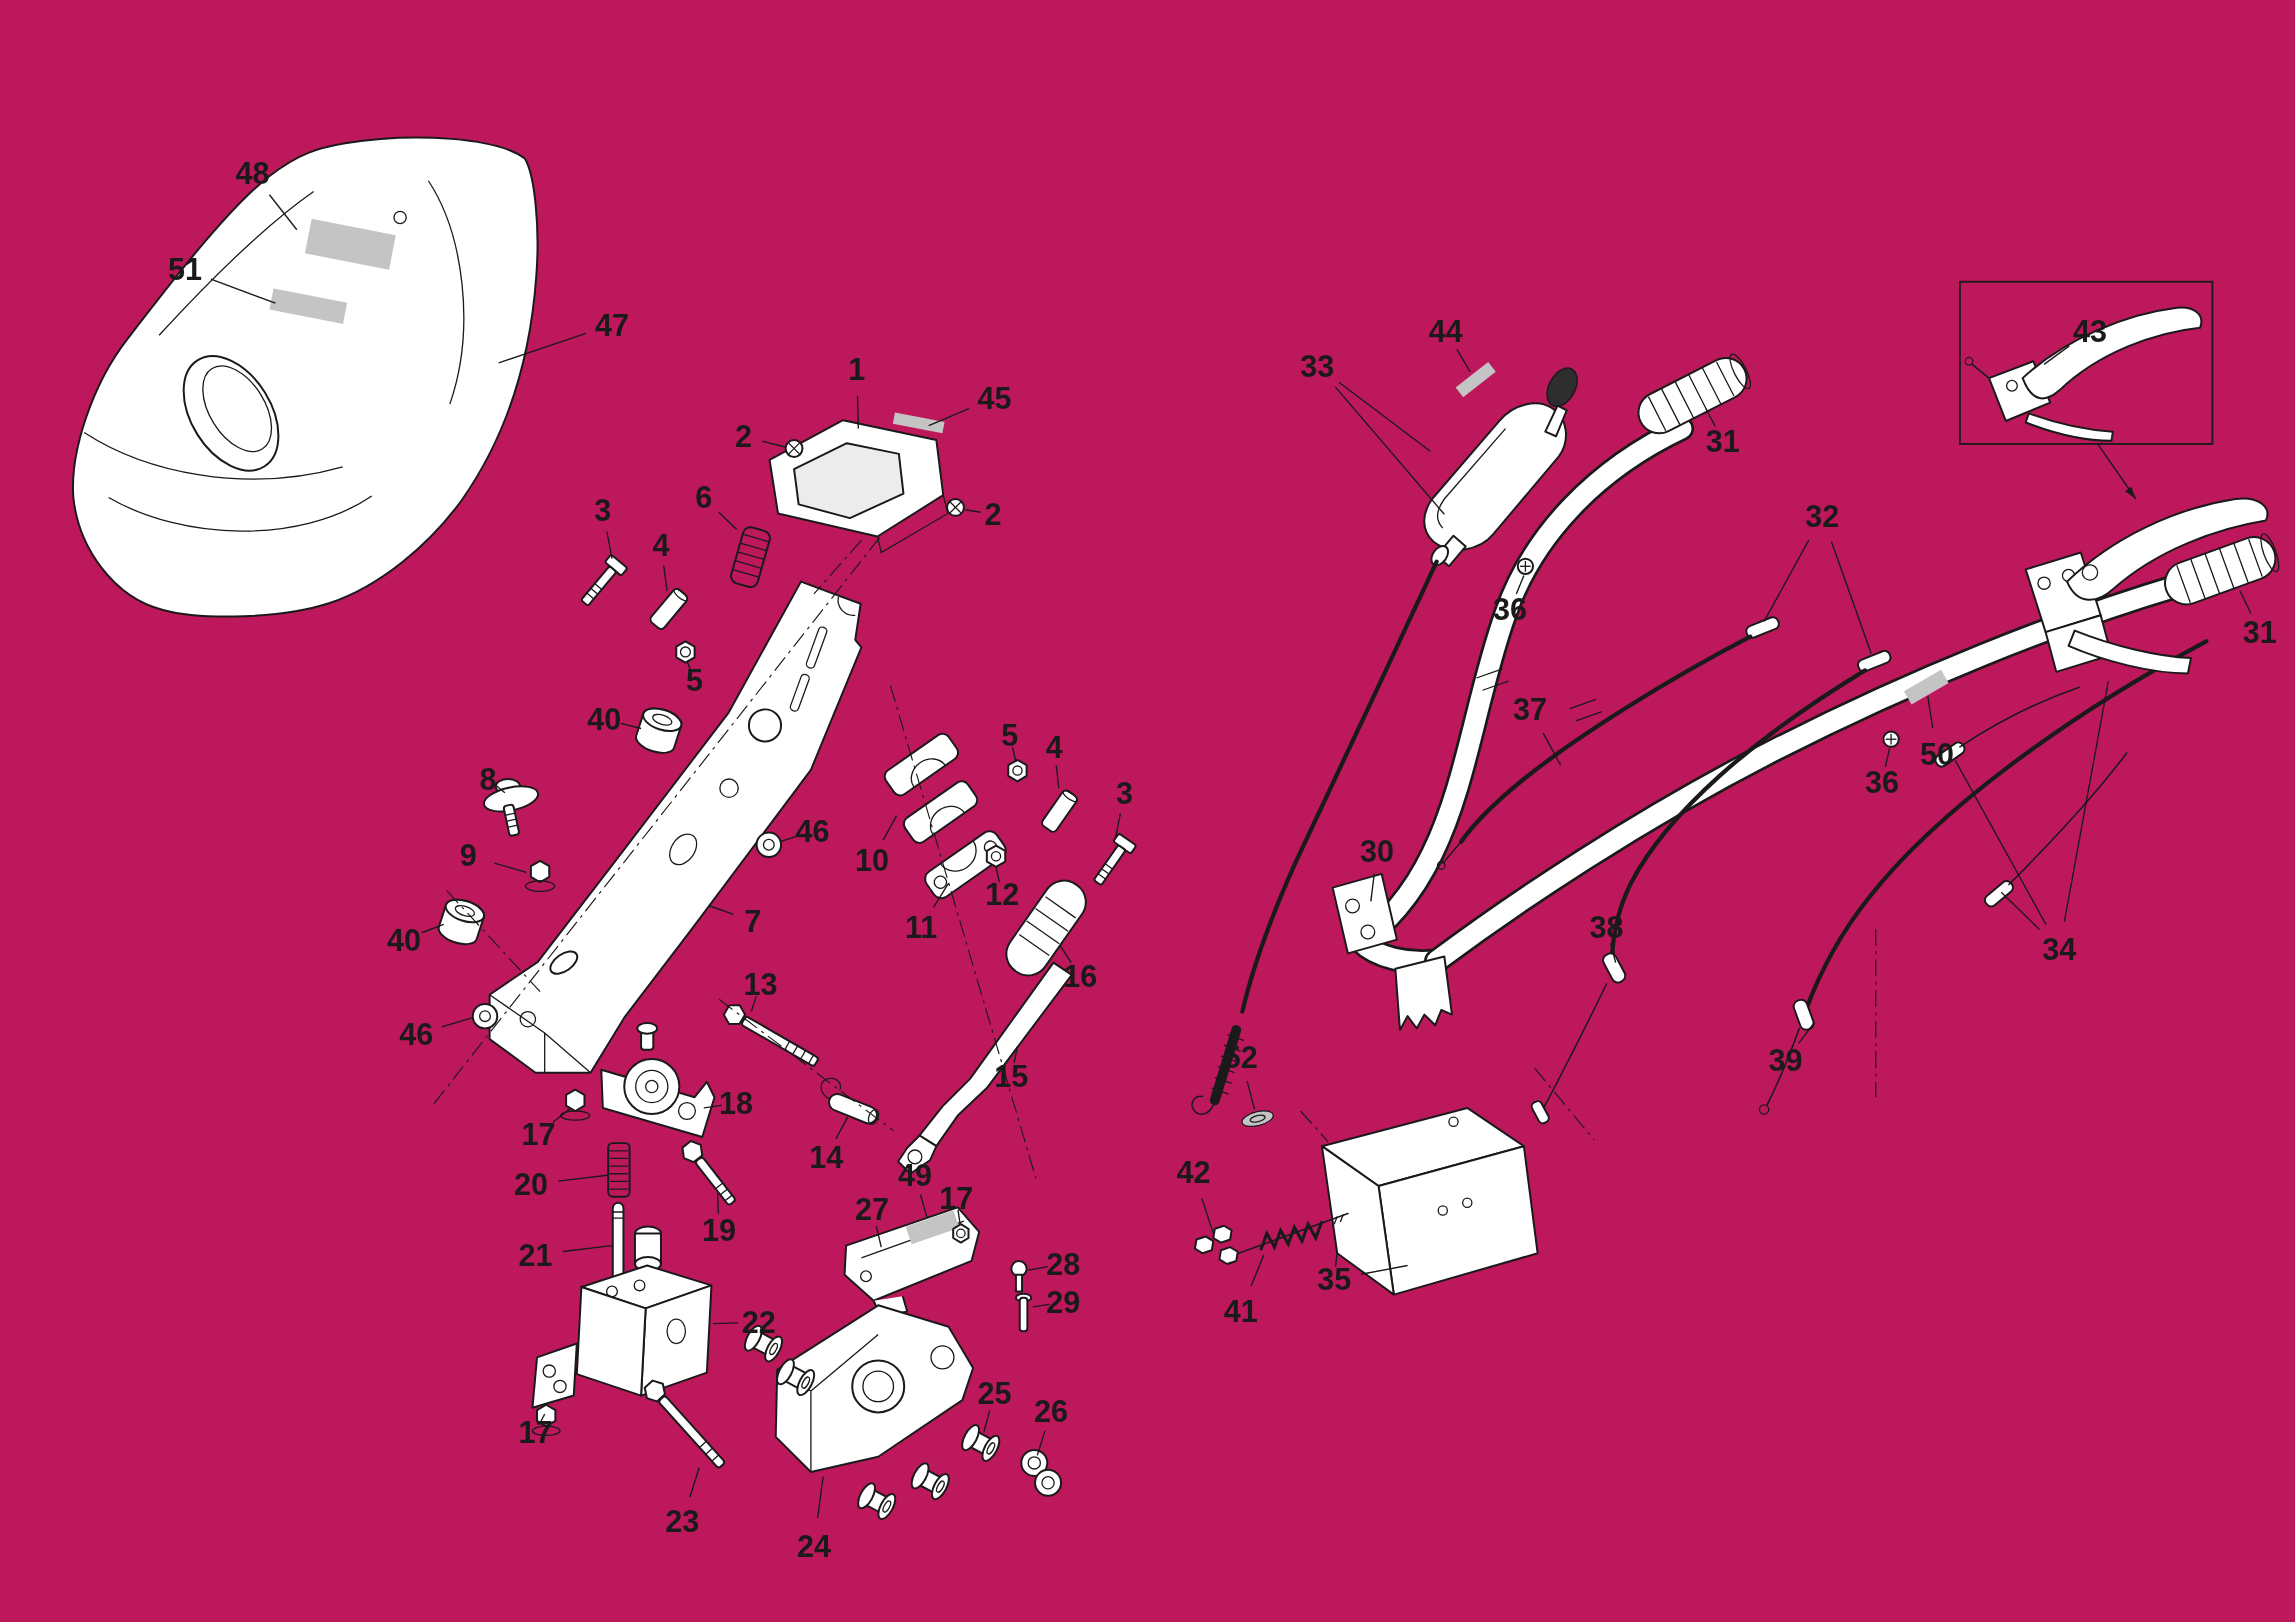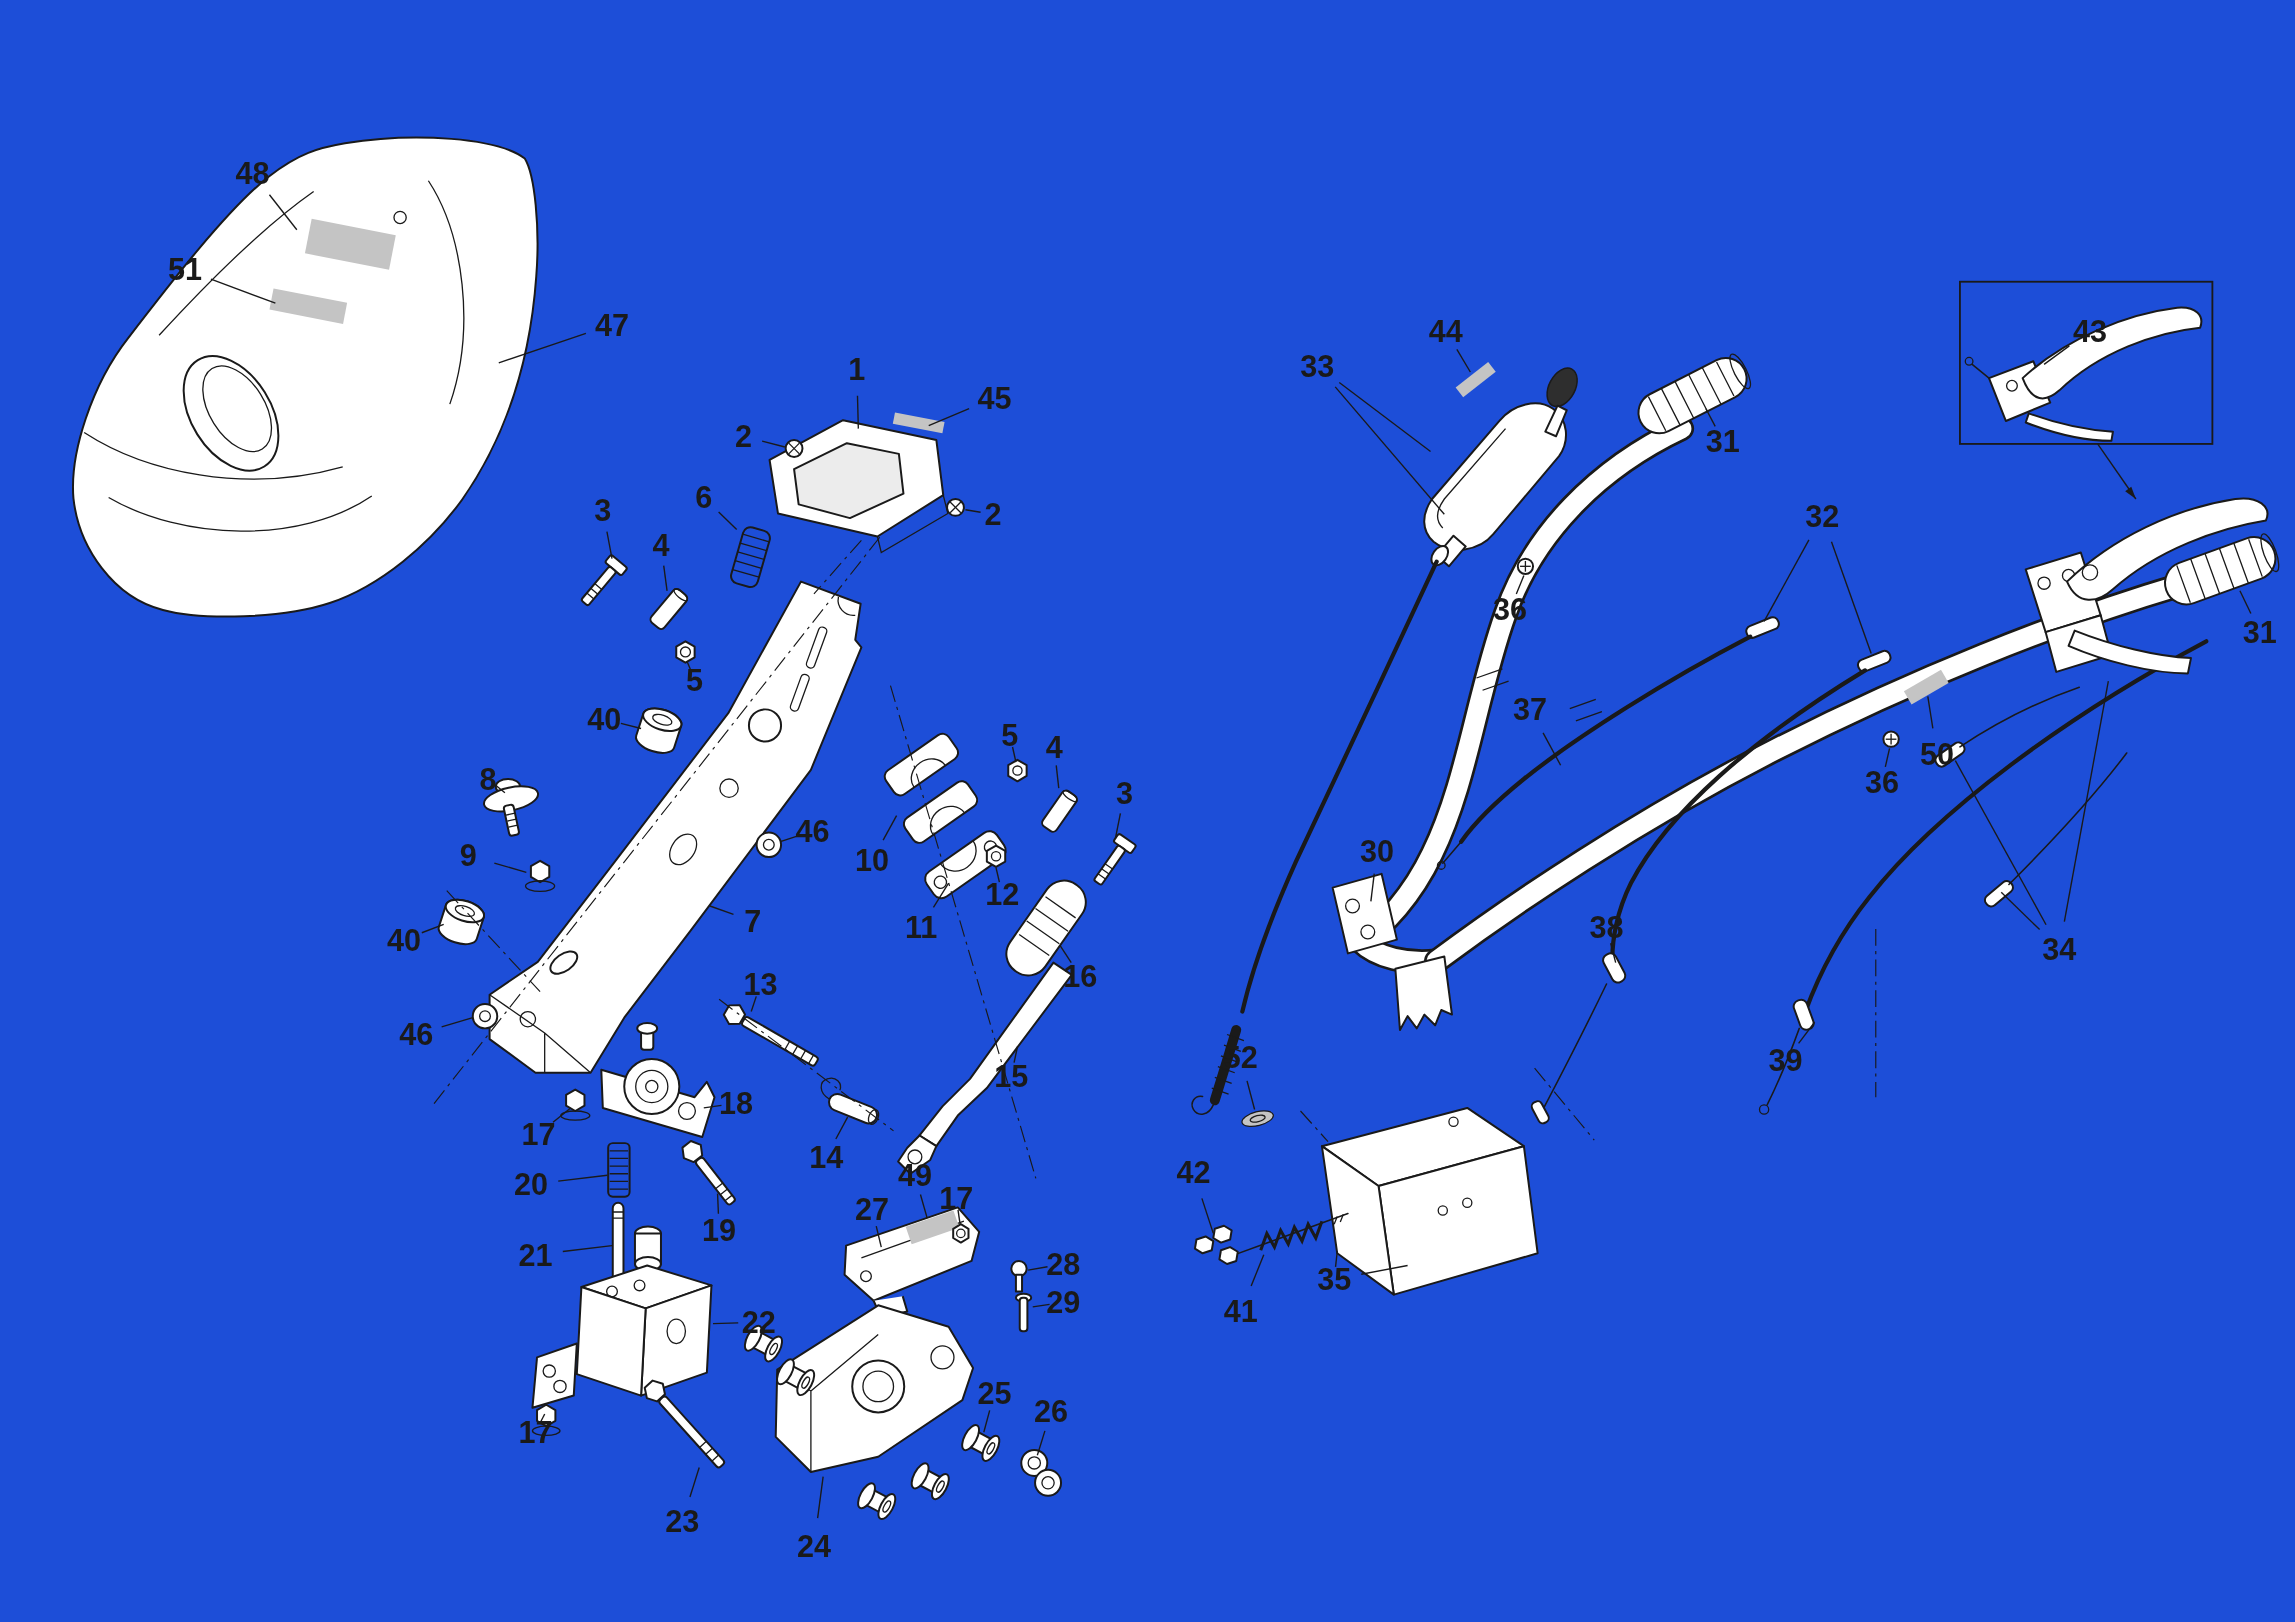--- a/index.html
+++ b/index.html
@@ -1,17 +1,17 @@
 <!DOCTYPE html>
 <html style="--ink: #1a1a1a; --label: #c4c4c4;font-size:12.2px"><head>
 <meta charset="utf-8">
 <style>
   :root{ --ink:#1a1a1a; --label:#c4c4c4; }
   html,body{ margin:0; padding:0; background:#ffffff; }
-  .page{ position:relative; width:2295px; height:1623px; background:#1d4ed8; overflow:hidden; }
+  .page{ position:relative; width:2295px; height:1623px; background:#be185d; overflow:hidden; }
   svg.diagram{ width:100%; height:100%; display:block; }
 
   .o  { fill:#ffffff; stroke:var(--ink); stroke-width:2.6; stroke-linejoin:round; }
   .og { fill:#ececec; stroke:var(--ink); stroke-width:2.6; stroke-linejoin:round; }
   .ol { fill:none;    stroke:var(--ink); stroke-width:2.6; stroke-linejoin:round; }
   .t  { fill:none;    stroke:var(--ink); stroke-width:1.7; }
   .lbl{ fill:var(--label); stroke:none; }
   .dk { fill:#2e2e2e; stroke:var(--ink); stroke-width:2; }
   .tubeA{ fill:none; stroke:var(--ink); stroke-width:33; stroke-linecap:round; }
   .tubeB{ fill:none; stroke:#ffffff;    stroke-width:26; stroke-linecap:round; }

